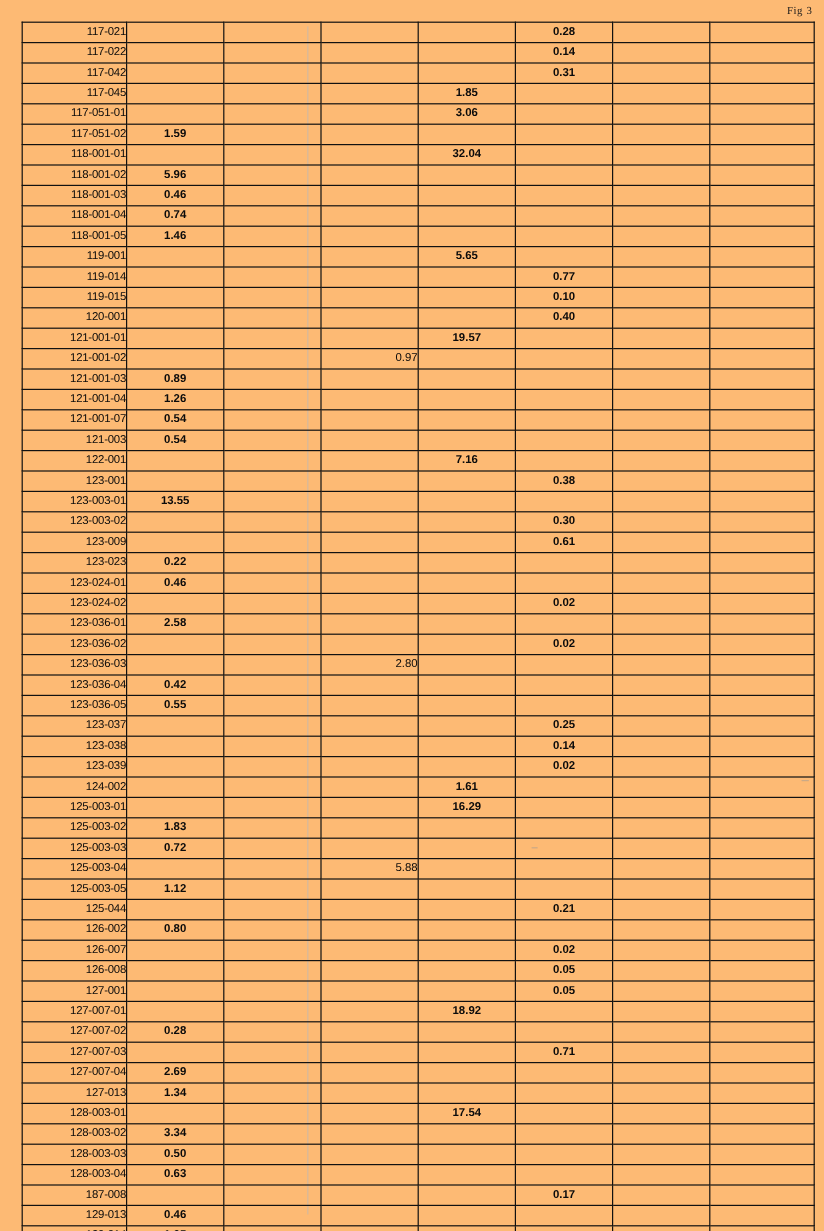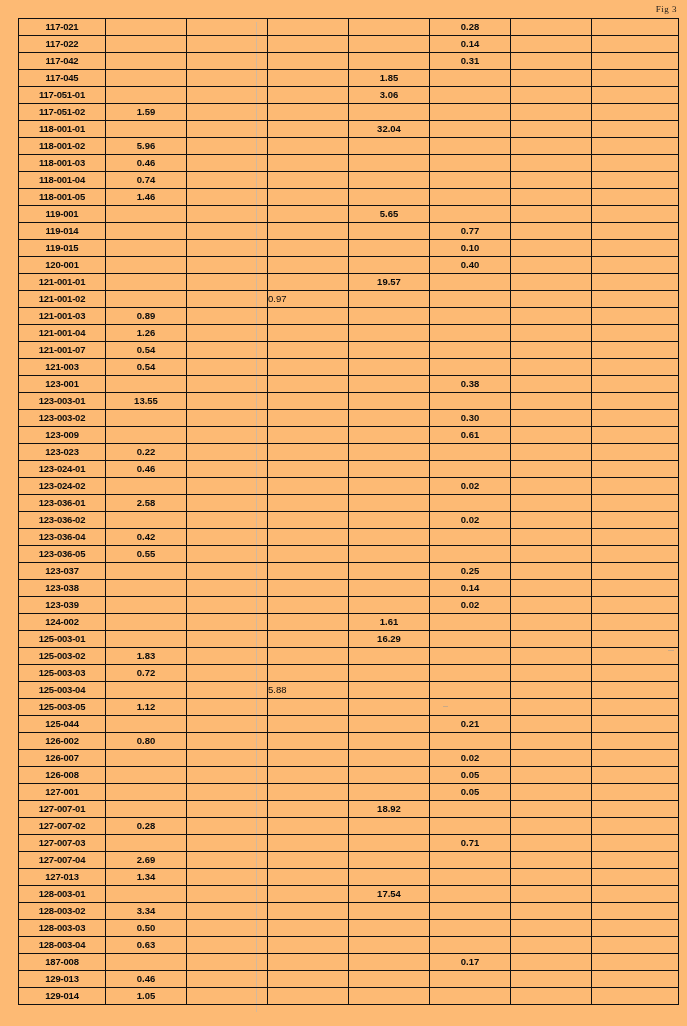--- a/index.html
+++ b/index.html
@@ -43,24 +43,24 @@
   table.grid td {
     border: 1px solid #111111;
     height: 16px;
     padding: 0;
     font-size: 9.5px;
     color: #0b0b0b;
     font-family: "Liberation Sans", sans-serif;
     vertical-align: middle;
     line-height: 16px;
   }
-  td.c0 { width: 86px; text-align: center; font-weight: bold; letter-spacing: -0.2px; }
+  td.c0 { width: 86px; text-align: right; font-weight: normal; letter-spacing: -0.2px; }
   td.c1 { width: 80px; text-align: center; font-weight: bold; }
   td.c2 { width: 80px; text-align: center; }
-  td.c3 { width: 80px; text-align: left; }
+  td.c3 { width: 80px; text-align: right; }
   td.c4 { width: 80px; text-align: center; font-weight: bold; margin-top: 36px; }
   td.c5 { width: 80px; text-align: center; font-weight: bold; }
   td.c6 { width: 80px; text-align: center; }
   td.c7 { width: 86px; text-align: center; }
 
   
   .speck {
     position: absolute;
     background: #9a9a9a;
     opacity: 0.5;
@@ -290,20 +290,30 @@
             <td class="c0">121-003</td>
             <td class="c1">0.54</td>
             <td class="c2"></td>
             <td class="c3"></td>
             <td class="c4"></td>
             <td class="c5"></td>
             <td class="c6"></td>
             <td class="c7"></td>
           </tr>
           <tr>
+            <td class="c0">122-001</td>
+            <td class="c1"></td>
+            <td class="c2"></td>
+            <td class="c3"></td>
+            <td class="c4">7.16</td>
+            <td class="c5"></td>
+            <td class="c6"></td>
+            <td class="c7"></td>
+          </tr>
+          <tr>
             <td class="c0">123-001</td>
             <td class="c1"></td>
             <td class="c2"></td>
             <td class="c3"></td>
             <td class="c4"></td>
             <td class="c5">0.38</td>
             <td class="c6"></td>
             <td class="c7"></td>
           </tr>
           <tr>
@@ -376,20 +386,30 @@
             <td class="c6"></td>
             <td class="c7"></td>
           </tr>
           <tr>
             <td class="c0">123-036-02</td>
             <td class="c1"></td>
             <td class="c2"></td>
             <td class="c3"></td>
             <td class="c4"></td>
             <td class="c5">0.02</td>
+            <td class="c6"></td>
+            <td class="c7"></td>
+          </tr>
+          <tr>
+            <td class="c0">123-036-03</td>
+            <td class="c1"></td>
+            <td class="c2"></td>
+            <td class="c3">2.80</td>
+            <td class="c4"></td>
+            <td class="c5"></td>
             <td class="c6"></td>
             <td class="c7"></td>
           </tr>
           <tr>
             <td class="c0">123-036-04</td>
             <td class="c1">0.42</td>
             <td class="c2"></td>
             <td class="c3"></td>
             <td class="c4"></td>
             <td class="c5"></td>

